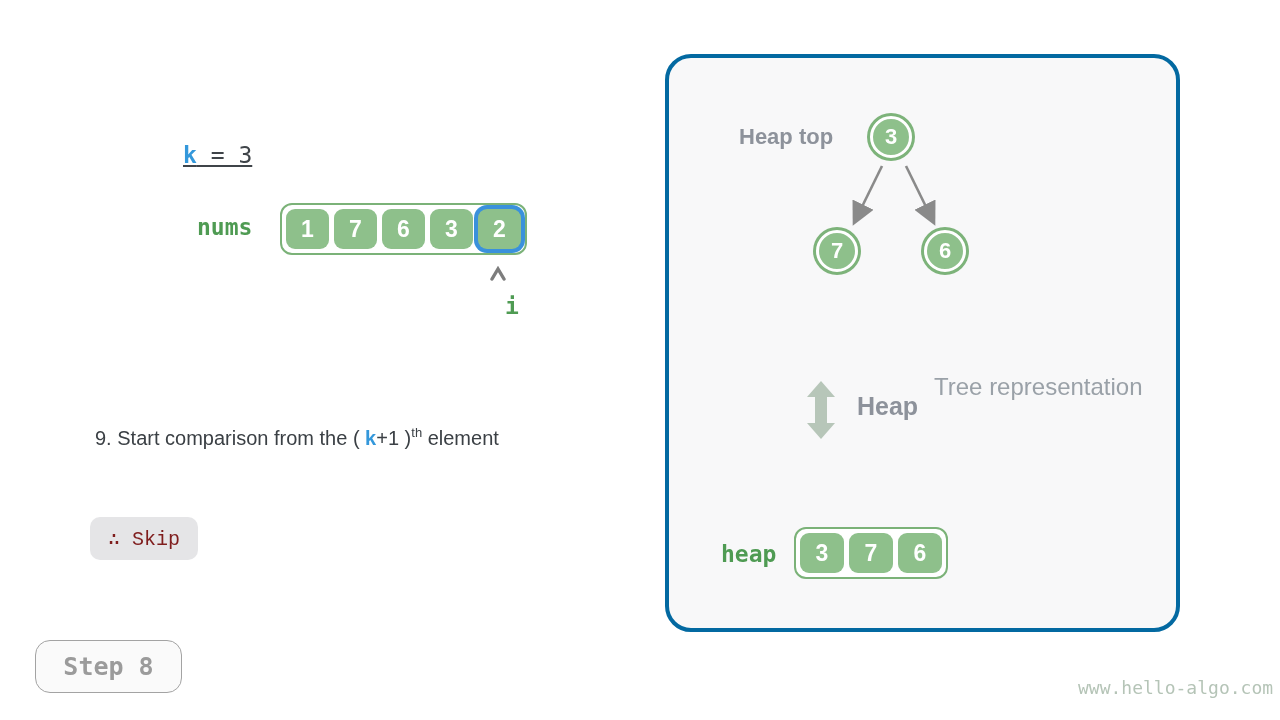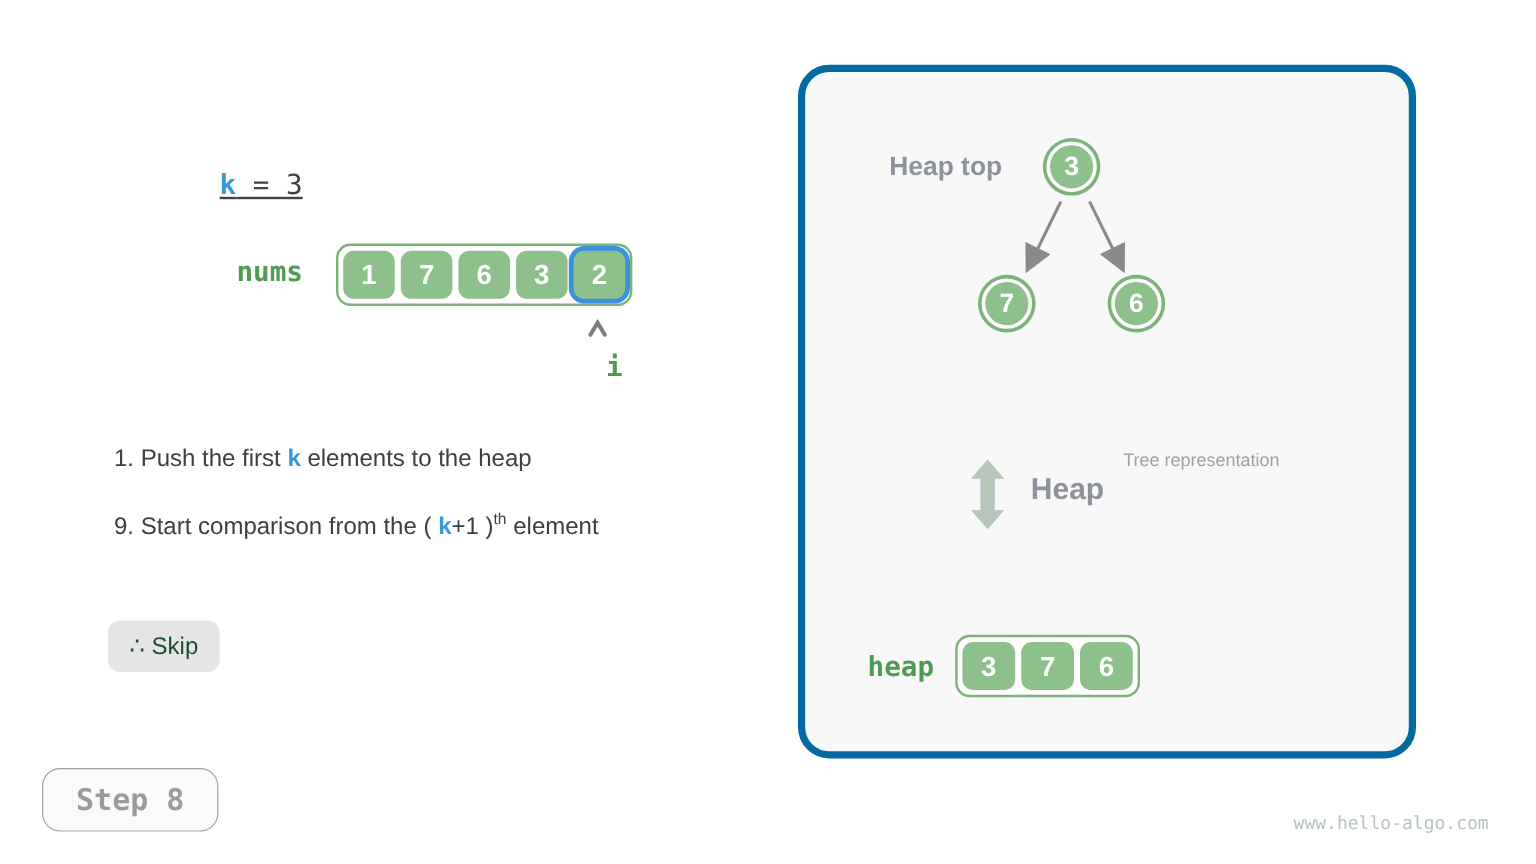--- a/index.html
+++ b/index.html
@@ -37,58 +37,58 @@
   
   .line { position:absolute; font-size:20px; color:#3b4045; }
   .line .kvar { color:#3498db; font-weight:bold; }
   .line1 { left:95px; top:371px; }
   .line2 { left:95px; top:425px; }
   .line2 sup { font-size:13px; }
   .line3 { left:107px; top:478px; }
   .skip-box {
     position:absolute; left:90px; top:517px;
     background:#e5e5e7; border-radius:10px; padding:9px 18px;
-    font-size:20px; color:#14532d;
+    font-size:20px; color:#7f1d1d;font-family:Liberation Mono, monospace;
   }
 
   
   .panel {
     position:absolute; left:665px; top:54px; width:515px; height:578px;
-    background:#f8f8f9; border:6px solid #0369a1; border-radius:26px;text-align:right;
+    background:#f8f8f9; border:4px solid #0369a1; border-radius:26px;text-align:right;
   }
   .heap-top-label { position:absolute; left:70px; top:66px; font-size:22px; font-weight:bold; color:#8d929b; }
   .node {
     position:absolute; width:42px; height:42px; border-radius:50%;
     background:#8ec08b; border:3px solid #ffffff; box-shadow:0 0 0 3px #7db37a;
     display:flex; align-items:center; justify-content:center;
     color:#ffffff; font-size:22px; font-weight:600;
   }
   .node-root { left:201px; top:58px; }
   .node-left { left:147px; top:172px; }
   .node-right { left:255px; top:172px; }
   .edges { position:absolute; left:0; top:0; }
 
   .updown-icon { position:absolute; left:135px; top:322px; }
   .heap-word { position:absolute; left:188px; top:334px; font-size:25px; font-weight:bold; color:#8d929b; }
-  .rep { position:absolute; left:265px; font-size:15px; color:#9aa1a8; }
+  .rep { position:absolute; left:265px; font-size:24px; color:#9aa1a8; }
   .tree-rep { top:315px; }
   .array-rep { top:360px; }
   .heap-label { position:absolute; left:38px; top:483px; font-size:23px; }
 
   
   .step-box {
     position:absolute; left:35px; top:640px; width:147px; height:53px;
     background:#fafafa; border:1.5px solid #a3a3a3; border-radius:15px;
     display:flex; align-items:center; justify-content:center;
     font-family:"DejaVu Sans Mono", monospace; font-weight:bold;
     font-size:25px; color:#9b9b9b;
   }
   .site-label {
     position:absolute; left:1078px; top:677px;
-    font-family:"DejaVu Sans Mono", monospace; font-size:15px; color:#b5c4b7;
+    font-family:"DejaVu Sans Mono", monospace; font-size:18px; color:#b5c4b7;
   }
 </style>
 </head>
 <body>
 
 <div class="stage">
 
   <div class="k-line mono"><span class="kvar">k</span><span> = 3</span></div>
 
   <div class="nums-label mono-label">nums</div>
@@ -98,21 +98,20 @@
     <div class="cell">6</div>
     <div class="cell">3</div>
     <div class="cell highlight">2</div>
   </div>
 
   <svg class="caret" width="18" height="17" viewBox="0 0 18 17">
     <polyline points="3,13 9,3 15,13" fill="none" stroke="#7d7d7d" stroke-width="3.4" stroke-linecap="round" stroke-linejoin="miter"></polyline>
   </svg>
   <div class="i-label mono-label">i</div>
 
-  <div class="line line1"><span>1. Push the first </span><span class="kvar">k</span><span> elements to the heap</span></div>
   <div class="line line2"><span>9. Start comparison from the ( </span><span class="kvar">k</span><span>+1 )</span><sup>th</sup><span> element</span></div>
   <div class="skip-box">∴ Skip</div>
 
   <div class="panel">
     <div class="heap-top-label">Heap top</div>
 
     <svg class="edges" width="515" height="578" viewBox="0 0 515 578">
       <defs>
         <marker id="ah" markerWidth="9" markerHeight="9" refX="7" refY="4.5" orient="auto">
           <path d="M0,0 L9,4.5 L0,9 Z" fill="#8a8a8a"></path>

